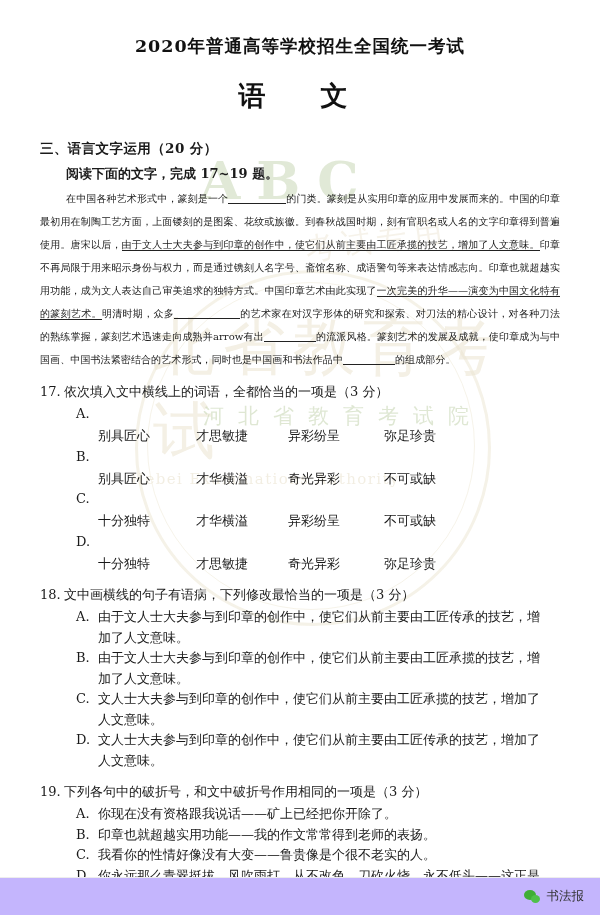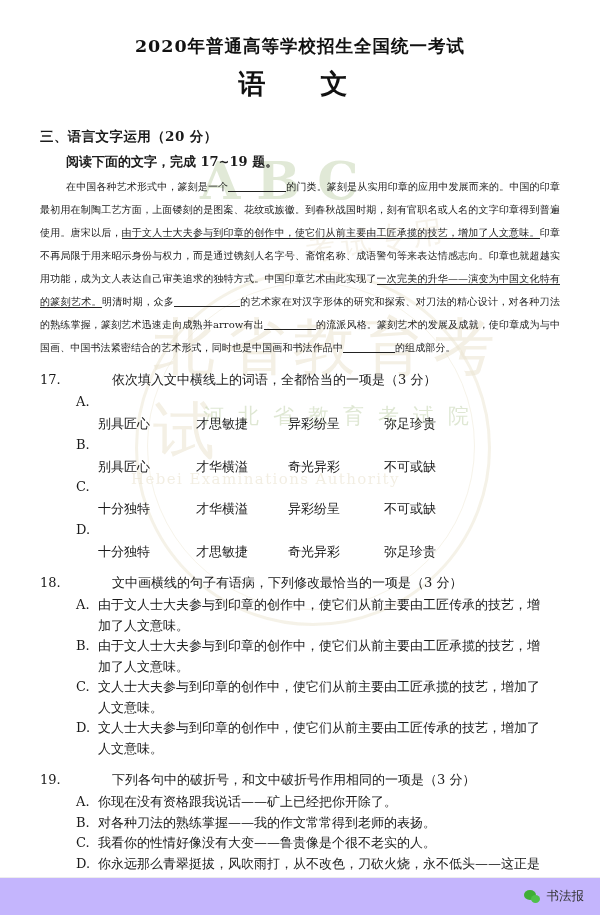--- a/index.html
+++ b/index.html
@@ -110,21 +110,21 @@
     font-size: 17.5px;
     letter-spacing: 1px;
     font-weight: 700;
     color: #111;
   }
   .doc-subject {
     text-align: center;
     font-size: 27px;
     font-weight: 700;
     letter-spacing: 14px;
-    margin-top: 8px;
+    margin-top: 20px;
     color: #111;
   }
   .section-head {
     margin-top: 26px;
     font-size: 13.5px;
     font-weight: 700;
     letter-spacing: 0.4px;
   }
   .instr {
     font-size: 13px;
@@ -157,21 +157,21 @@
     line-height: 20px;
   }
   .q-stem {
     display: flex;
     align-items: flex-start;
   }
   .q-num {
     width: 24px;
     flex: 0 0 24px;
   }
-  .q-text { flex: 1 1 auto; margin-left: 48px; }
+  .q-text { flex: 1 1 auto; }
   .opts { margin-top: 2px; }
   .opt {
     display: flex;
     align-items: flex-start;
     font-size: 13px;
     line-height: 20.5px;
     padding-left: 36px;
   }
   .opt-label {
     width: 22px;
@@ -361,21 +361,21 @@
       <div class="opts">
         <div class="opt">
           <span class="opt-label">A.</span>
           <span class="opt-body opt-multiline">
             <span>你现在没有资格跟我说话——矿上已经把你开除了。</span>
           </span>
         </div>
         <div class="opt">
           <span class="opt-label">B.</span>
           <span class="opt-body opt-multiline">
-            <span>对各种刀法的熟练掌握——我的作文常常得到老师的表扬。</span>
+            <span>印章也就超越实用功能——我的作文常常得到老师的表扬。</span>
           </span>
         </div>
         <div class="opt">
           <span class="opt-label">C.</span>
           <span class="opt-body opt-multiline">
             <span>我看你的性情好像没有大变——鲁贵像是个很不老实的人。</span>
           </span>
         </div>
         <div class="opt">
           <span class="opt-label">D.</span>

